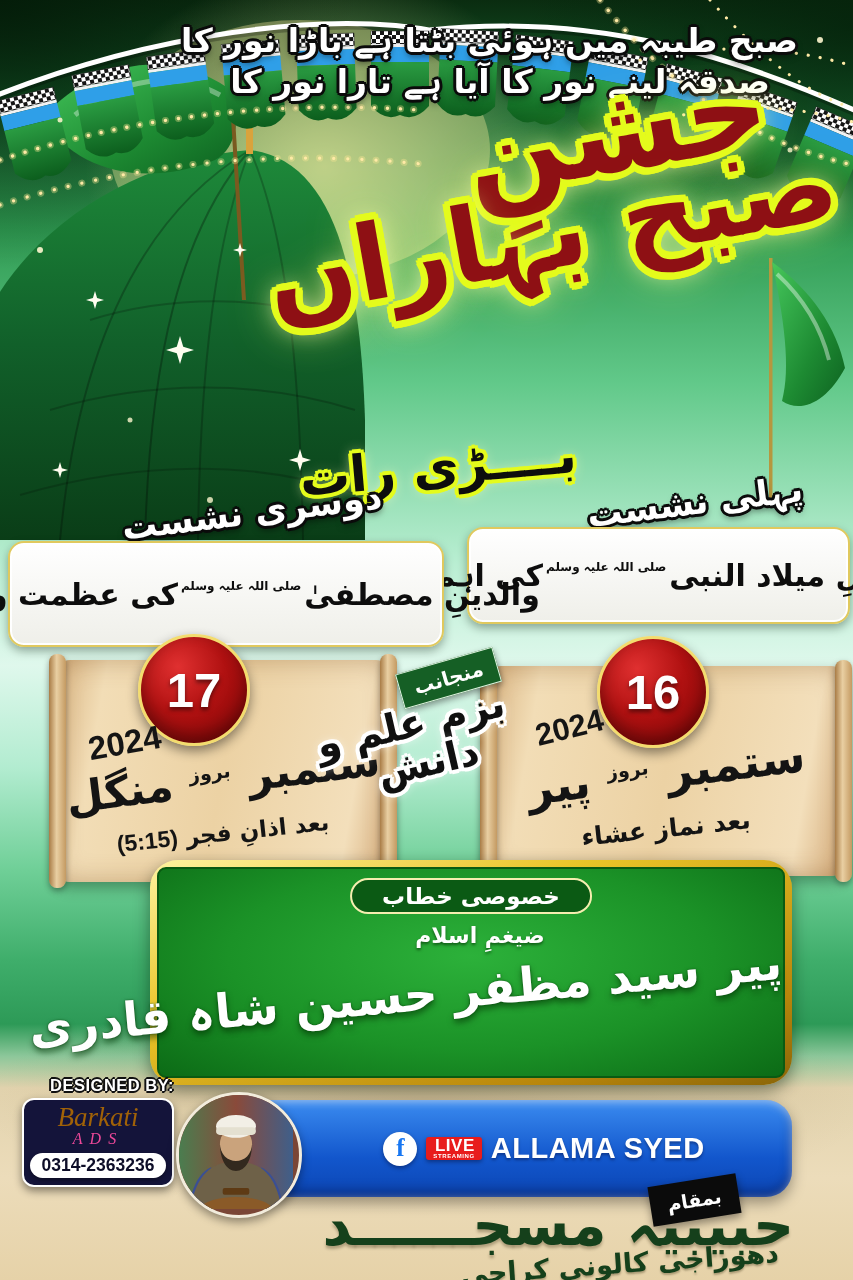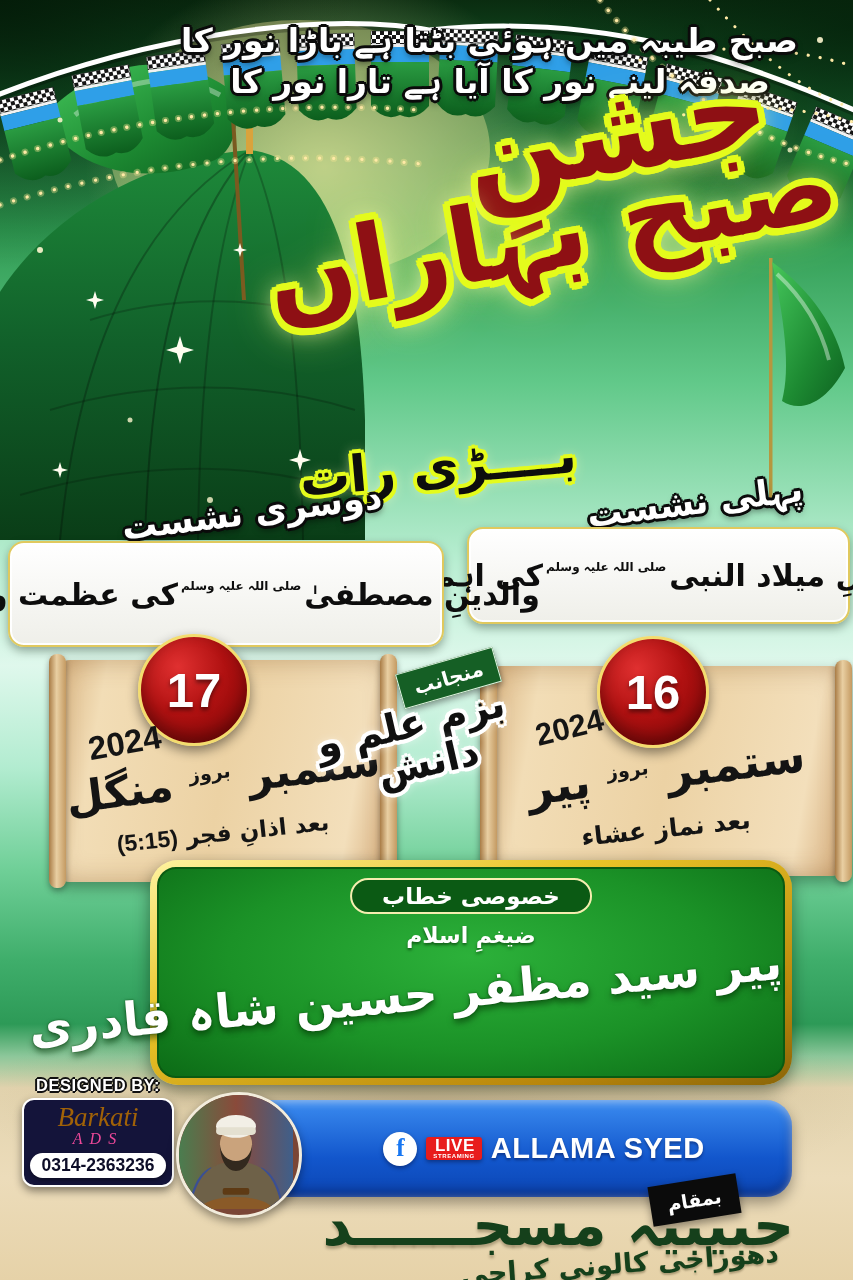--- a/index.html
+++ b/index.html
@@ -87,35 +87,35 @@
   
   .org-tag{left:398px;top:660px;background:#155f25;color:#fff;font-size:20px;font-weight:bold;
     padding:5px 14px;transform:rotate(-16deg);border:1px solid #dff3df;box-shadow:0 3px 6px rgba(0,0,0,.4);}
   .org-name{left:336px;top:702px;width:175px;text-align:center;font-size:39px;font-weight:bold;
     line-height:1.05;transform:rotate(-13deg);}
 
   
   .banner-frame{left:150px;top:860px;width:642px;height:225px;border-radius:28px;padding:7px;box-sizing:border-box;
     background:linear-gradient(160deg,#fff3a0 0%,#e9c428 35%,#b8860b 80%,#8a6508 100%);
     box-shadow:0 6px 16px rgba(0,20,5,.45);}
-  .banner-inner{position:relative;width:100%;height:100%;border-radius:19px;border:2px solid #0a5a12;box-sizing:border-box;
+  .banner-inner{position:relative;width:100%;height:100%;border-radius:9px;border:2px solid #0a5a12;box-sizing:border-box;
     background:radial-gradient(ellipse at 50% 42%, #2cb13a 0%, #1b9227 55%, #0c6b16 100%);}
   .banner-pill{position:absolute;top:9px;left:50%;transform:translateX(-50%);
     background:#0b5a14;border:2px solid #f6eeb0;border-radius:999px;color:#fff;
     font-size:23px;font-weight:bold;padding:3px 30px;letter-spacing:1px;white-space:nowrap;}
   .banner-prefix{position:absolute;top:54px;width:100%;text-align:center;color:#fff;font-size:22px;font-weight:bold;
-    text-shadow:0 2px 3px rgba(0,40,0,.6);}
+    text-shadow:0 2px 3px rgba(0,40,0,.6);margin-left:9px;}
   .banner-speaker{position:absolute;top:92px;width:100%;text-align:center;color:#fff;font-size:47px;font-weight:bold;
     transform:rotate(-5deg);line-height:1.25;
     text-shadow:0 4px 6px rgba(0,45,0,.6), 0 0 2px #0a4f12;}
 
   
   .dz{left:22px;top:1076px;width:152px;text-align:center;font-family:"Liberation Sans",sans-serif;}
   .dz-label{font-size:16.5px;font-weight:bold;color:#fff;letter-spacing:.5px;
-    text-shadow:-2px 0 0 #111,2px 0 0 #111,0 -2px 0 #111,0 2px 0 #111,-1px -1px 0 #111,1px 1px 0 #111;}
+    text-shadow:-2px 0 0 #111,2px 0 0 #111,0 -2px 0 #111,0 2px 0 #111,-1px -1px 0 #111,1px 1px 0 #111;text-align:right;}
   .dz-box{margin-top:3px;background:#14143a;border:2px solid #fff;border-radius:12px;padding:3px 6px 7px;
     box-shadow:0 4px 8px rgba(0,0,0,.45);}
   .dz-name{font-family:"Liberation Serif",serif;font-style:italic;font-size:27px;color:#a16207;line-height:1.05;}
   .dz-sub{font-family:"Liberation Serif",serif;font-style:italic;font-size:16px;color:#ec4899;letter-spacing:7px;margin-top:-1px;}
   .dz-phone{margin-top:5px;background:#fff;border-radius:999px;font-size:17.5px;font-weight:bold;color:#0d0d28;
     padding:2px 2px;box-shadow:0 2px 4px rgba(0,0,0,.4);text-align:center;}
 
   
   .live-bar{left:226px;top:1100px;width:566px;height:97px;border-radius:26px;
     background:linear-gradient(180deg,#3b8cf0 0%,#1256cc 60%,#0c46b4 100%);

